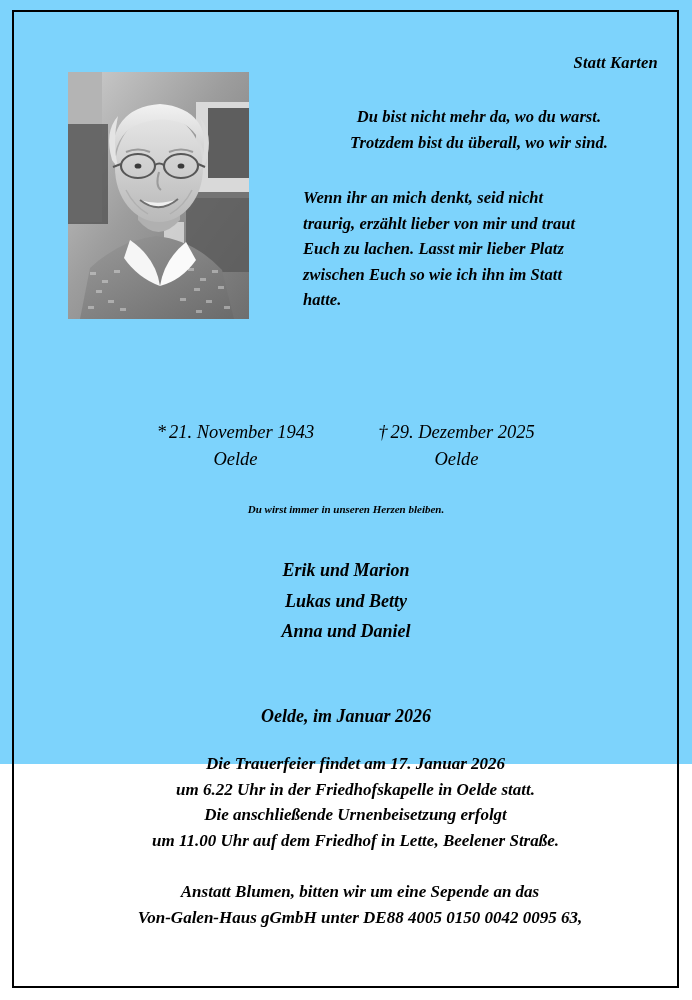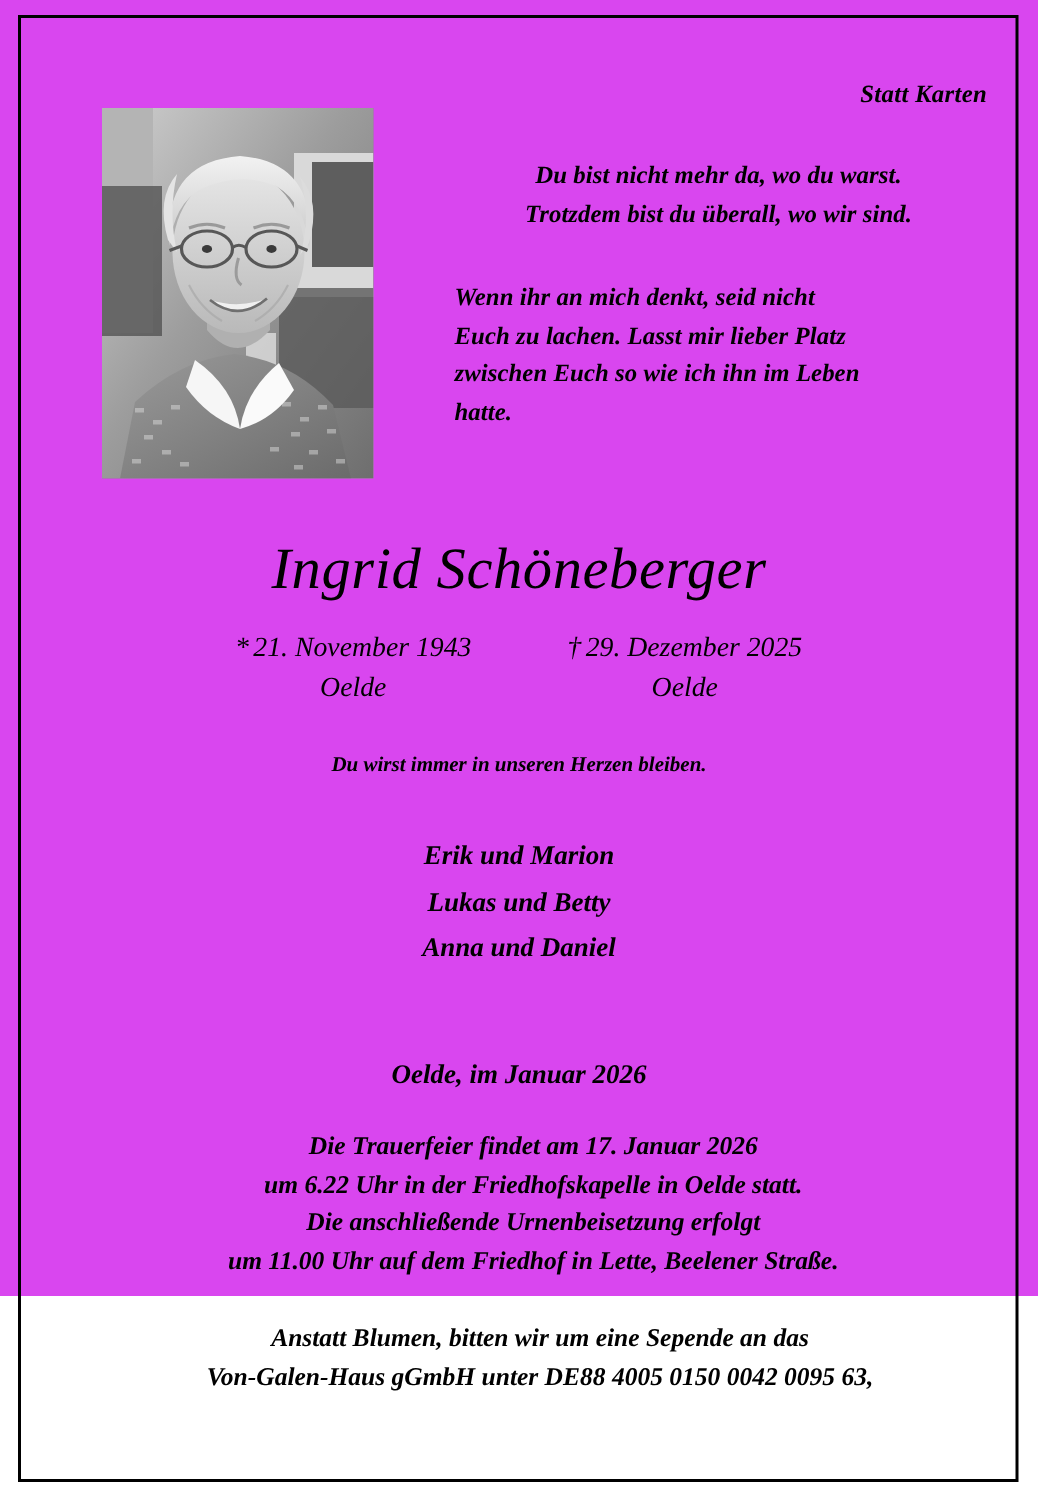--- a/index.html
+++ b/index.html
@@ -11,23 +11,23 @@
     width: 692px;
     height: 1000px;
     font-family: "Liberation Serif", "DejaVu Serif", serif;
     color: #000000;
     overflow: hidden;
   }
 
   .page {
     position: relative;
     width: 692px;
-    height: 864px;
+    height: 764px;
     box-sizing: border-box;
-    background: #d946ef;
+    background: #7dd3fc;
   }
 
   
   .page-frame {
     position: absolute;
     left: 12px;
     top: 10px;
     width: 667px;
     height: 978px;
     box-sizing: border-box;
@@ -113,21 +113,21 @@
   .center-line {
     position: absolute;
     left: 0;
     right: 0;
     text-align: center;
     font-style: italic;
     font-weight: bold;
   }
   .farewell {
     top: 503px;
-    font-size: 14px;
+    font-size: 11px;
   }
   .family {
     top: 555px;
     font-size: 18px;
     line-height: 30.5px;
   }
   .family div { white-space: nowrap; }
 
   .place-date {
     top: 706px;
@@ -245,26 +245,26 @@
     </svg>
   </div>
 
   <div class="verse-block verse-1">
     <p>Du bist nicht mehr da, wo du warst.</p>
     <p>Trotzdem bist du überall, wo wir sind.</p>
   </div>
 
   <div class="verse-block verse-2">
     <p>Wenn ihr an mich denkt, seid nicht</p>
+    <p>traurig, erzählt lieber von mir und traut</p>
     <p>Euch zu lachen. Lasst mir lieber Platz</p>
-    <p>zwischen Euch so wie ich ihn im Leben</p>
+    <p>zwischen Euch so wie ich ihn im Statt</p>
     <p>hatte.</p>
   </div>
 
-  <div class="deceased-name">Ingrid Schöneberger</div>
 
   <div class="dates">
     <div class="date-col">
       <span class="date-line"><span class="sym">*</span><span>21. November 1943</span></span>
       <span class="place-line">Oelde</span>
     </div>
     <div class="date-col">
       <span class="date-line"><span class="sym">†</span><span>29. Dezember 2025</span></span>
       <span class="place-line">Oelde</span>
     </div>

